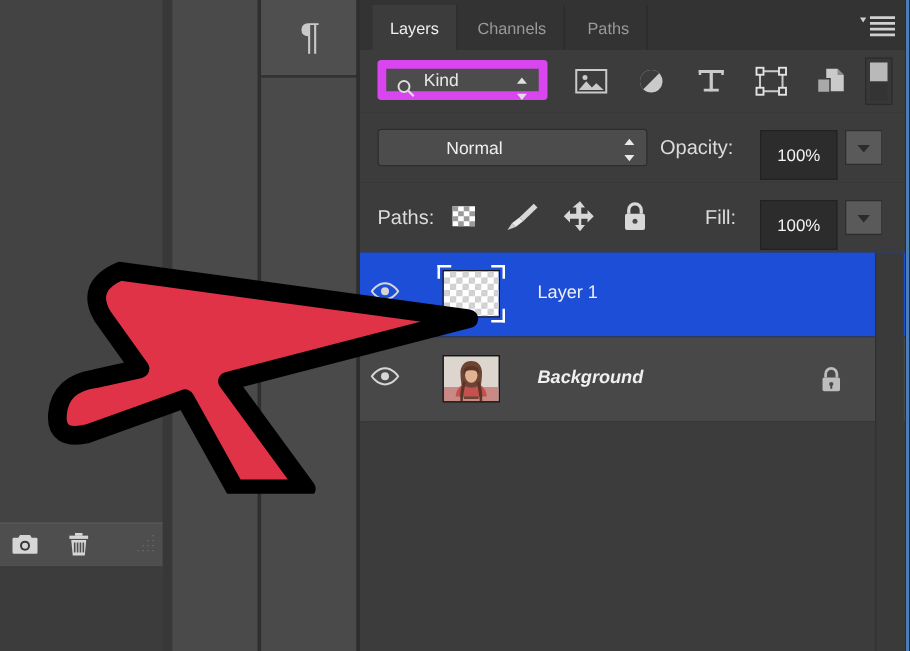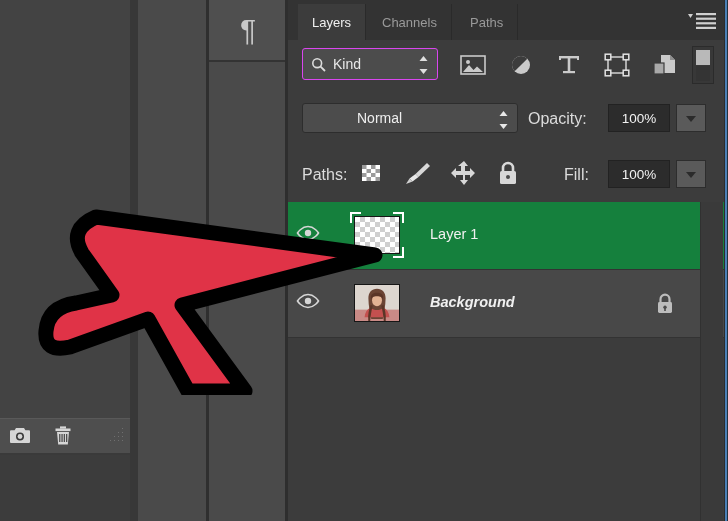--- a/index.html
+++ b/index.html
@@ -47,60 +47,60 @@
   .tab{position:absolute;top:4px;height:36px;display:flex;align-items:center;
        padding:0 14px;font-size:13px;color:#9a9a9a;background:#333333;
        border-right:1px solid #2a2a2a;box-sizing:border-box;}
   .tab.active{background:#3c3c3c;color:#f0f0f0;}
   #panel-menu-btn{right:6px;top:10px;width:30px;height:20px;}
 
   
   #filter-row{left:288px;top:40px;width:436px;height:50px;background:#3c3c3c;
               border-bottom:1px solid #303030;}
   #kind-select{left:14px;top:8px;width:136px;height:32px;background:#4c4c4c;
-               border:1px solid #d946ef;border-radius:3px;box-sizing:border-box;
+               border:7px solid #d946ef;border-radius:3px;box-sizing:border-box;
                display:flex;align-items:center;}
   #kind-select .lbl{font-size:14px;color:#e8e8e8;margin-left:30px;}
   .stepper{position:absolute;right:8px;top:6px;width:11px;height:20px;}
   .filter-ico{position:absolute;top:11px;width:30px;height:28px;}
   #filter-toggle{right:10px;top:6px;width:22px;height:38px;background:#383838;
                  border:1px solid #2b2b2b;box-sizing:border-box;}
   #filter-toggle .top{position:absolute;left:3px;top:3px;width:14px;height:15px;
                       background:#b9b9b9;}
   #filter-toggle .bot{position:absolute;left:3px;top:19px;width:14px;height:15px;
                       background:#343434;}
 
   
   #blend-row{left:288px;top:90px;width:436px;height:56px;background:#3c3c3c;
              border-bottom:1px solid #2e2e2e;}
   #blend-select{left:14px;top:13px;width:216px;height:30px;background:#4c4c4c;
                 border:1px solid #2d2d2d;border-radius:3px;box-sizing:border-box;
                 display:flex;align-items:center;padding-left:42px;}
   #blend-select .lbl{font-size:14px;color:#eeeeee;margin-left:12px;}
   .fieldlabel{position:absolute;font-size:16px;color:#dcdcdc;}
-  .numfield{position:absolute;height:28px;background:#2c2c2c;border:1px solid #222;
+  .numfield{position:absolute;height:40px;background:#2c2c2c;border:1px solid #222;
             box-sizing:border-box;display:flex;align-items:center;
             justify-content:center;}
   .numfield span{font-size:13.5px;color:#f2f2f2;}
   .dropbtn{position:absolute;height:28px;width:30px;background:#5a5a5a;
            border:1px solid #2d2d2d;box-sizing:border-box;}
   .dropbtn .arw{position:absolute;left:9px;top:11px;width:0;height:0;
                 border-left:5px solid transparent;border-right:5px solid transparent;
                 border-top:6px solid #2b2b2b;}
 
   
   #lock-row{left:288px;top:146px;width:436px;height:56px;background:#3c3c3c;
             border-bottom:1px solid #2e2e2e;}
   .lock-ico{position:absolute;top:14px;}
 
   
   #layer-list{left:288px;top:202px;width:436px;height:136px;}
   .layer-row{position:absolute;left:0;width:436px;height:68px;
              border-bottom:1px solid #333;box-sizing:border-box;}
-  .layer-row.selected{background:#15803d;}
+  .layer-row.selected{background:#1d4ed8;}
   .layer-row.normal{background:#484848;}
   .eye-cell{position:absolute;left:8px;top:22px;width:24px;height:22px;}
   .thumb-wrap{position:absolute;left:62px;top:10px;width:54px;height:46px;}
   .thumb-box{position:absolute;left:4px;top:4px;width:46px;height:38px;
              border:1px solid #161616;box-sizing:border-box;overflow:hidden;}
   .checker{width:100%;height:100%;
     background-image:
       linear-gradient(45deg,#cfcfcf 25%,transparent 25%,transparent 75%,#cfcfcf 75%),
       linear-gradient(45deg,#cfcfcf 25%,transparent 25%,transparent 75%,#cfcfcf 75%);
     background-size:10px 10px;background-position:0 0,5px 5px;background-color:#fff;}

